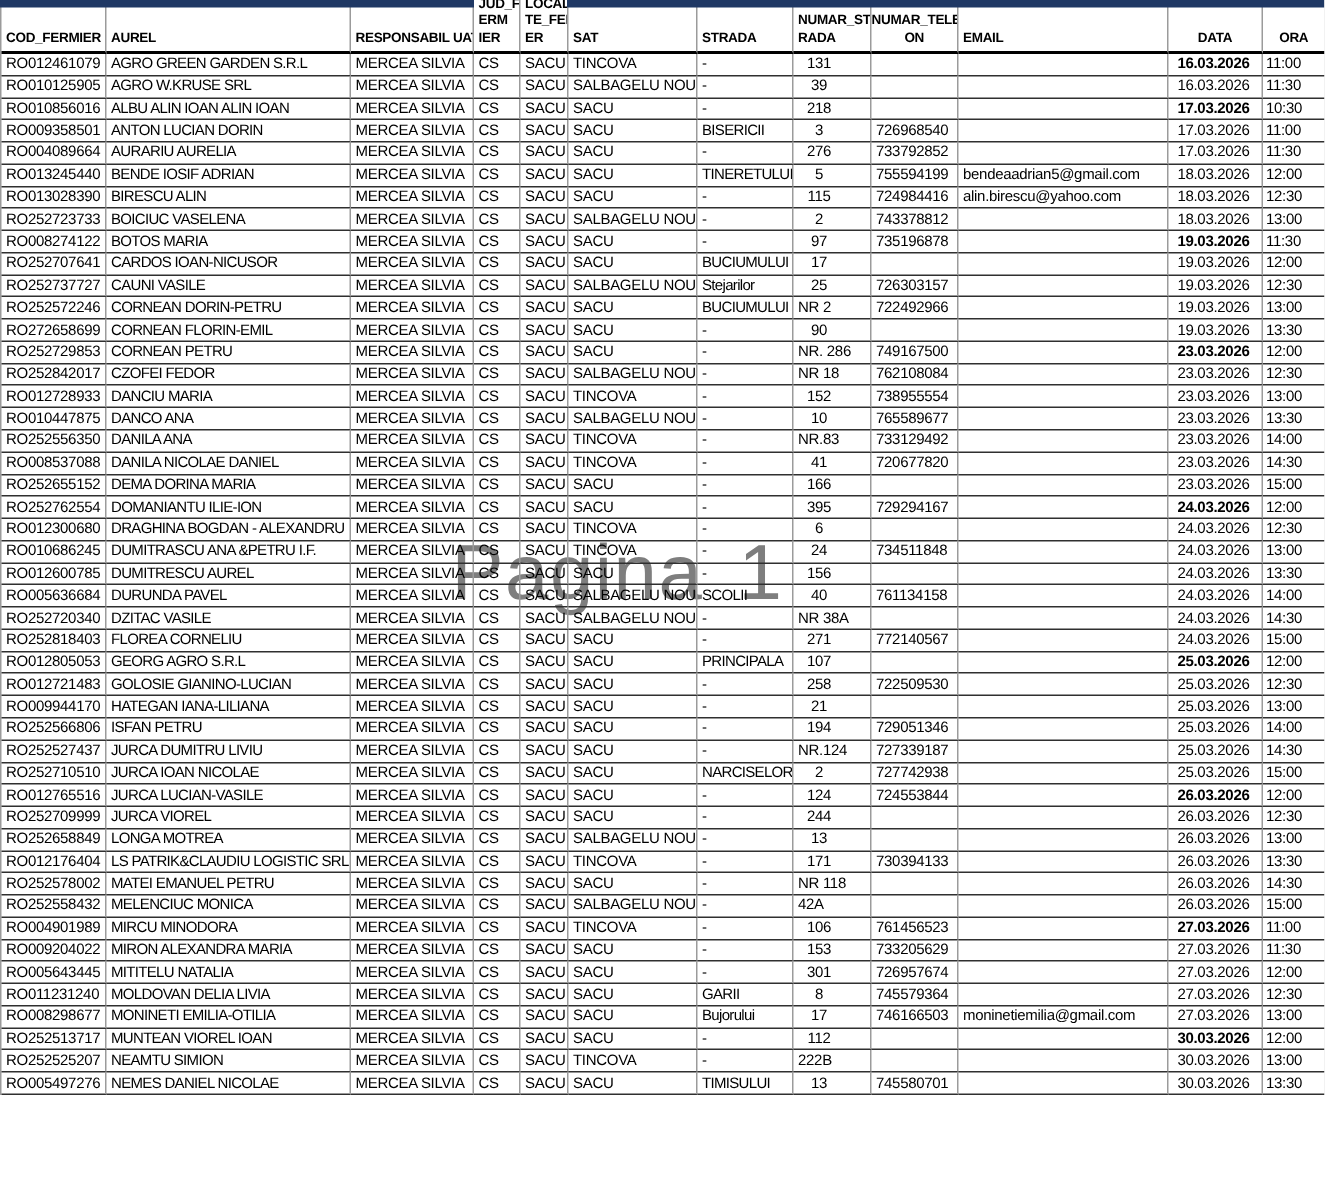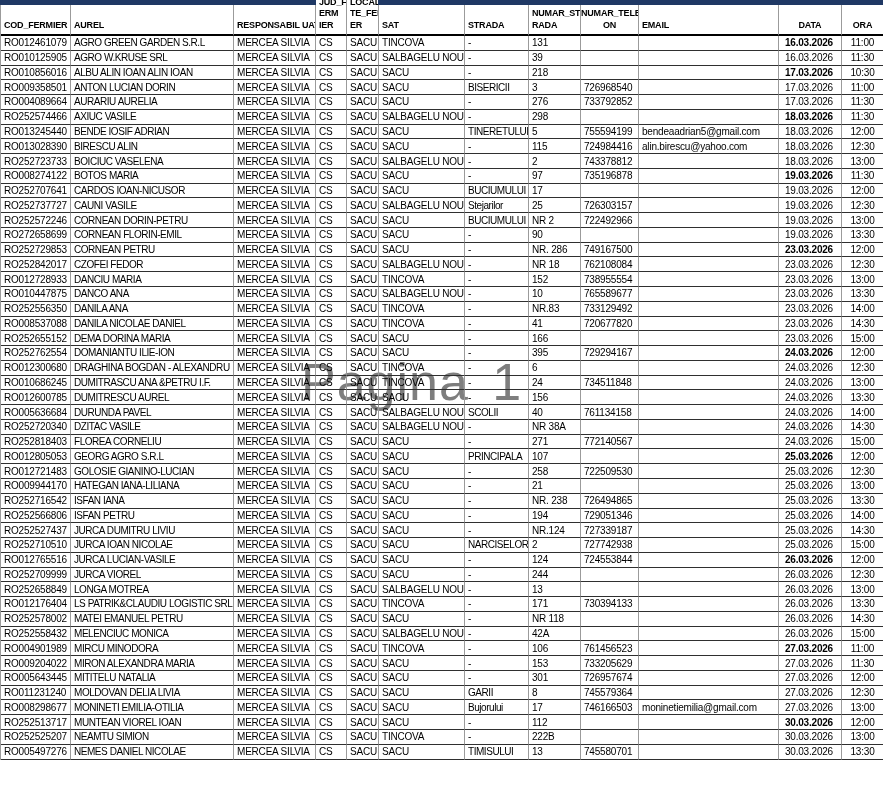--- a/index.html
+++ b/index.html
@@ -18,24 +18,24 @@
            font-size:9px;font-weight:bold;letter-spacing:-0.2px;padding:0;
            text-align:left;vertical-align:bottom;}
   .hb{position:absolute;left:3px;right:1px;bottom:3px;line-height:11.5px;}
   th.c9 .hb, th.c11 .hb, th.c12 .hb{left:0;right:0;text-align:center;}
   
   th.c4 .hb, th.c5 .hb{bottom:3px;margin-top:48px;}
   th.c4 .hb div:first-child, th.c5 .hb div:first-child{margin-top:-5px;}
   tbody td{height:14.78px;font-size:10px;letter-spacing:-0.2px;line-height:13px;
            padding:0 3px;border-bottom:1px solid #2f2f2f;vertical-align:middle;}
   td.c2,td.c7{letter-spacing:-0.45px;}
-  td.num{text-align:left;padding-right:20px;}
+  td.num{text-align:center;padding-right:20px;}
   td.c11{text-align:right;padding-right:8px;}
   td.c11.bold{font-weight:bold;}
-  td.c12{text-align:center;padding:0 2px;margin-top:48px;}
+  td.c12{padding:0 2px;margin-top:48px;}
   
   .band{position:absolute;top:0;height:5px;z-index:2;background:#1f3864;}
   .band-l{left:0;width:316px;}
   .band-r{left:378px;width:505px;}
 </style>
 </head>
 <body>
 
 <div class="page">
 
@@ -175,34 +175,20 @@
           <td class="c5">SACU</td>
           <td class="c6">SACU</td>
           <td class="c7">-</td>
           <td class="c8 num">276</td>
           <td class="c9">733792852</td>
           <td class="c10"></td>
           <td class="c11">17.03.2026</td>
           <td class="c12">11:30</td>
         </tr>
         <tr>
-          <td class="c1">RO252574466</td>
-          <td class="c2">AXIUC VASILE</td>
-          <td class="c3">MERCEA SILVIA</td>
-          <td class="c4">CS</td>
-          <td class="c5">SACU</td>
-          <td class="c6">SALBAGELU NOU</td>
-          <td class="c7">-</td>
-          <td class="c8 num">298</td>
-          <td class="c9"></td>
-          <td class="c10"></td>
-          <td class="c11 bold">18.03.2026</td>
-          <td class="c12">11:30</td>
-        </tr>
-        <tr>
           <td class="c1">RO013245440</td>
           <td class="c2">BENDE IOSIF ADRIAN</td>
           <td class="c3">MERCEA SILVIA</td>
           <td class="c4">CS</td>
           <td class="c5">SACU</td>
           <td class="c6">SACU</td>
           <td class="c7">TINERETULUI</td>
           <td class="c8 num">5</td>
           <td class="c9">755594199</td>
           <td class="c10">bendeaadrian5@gmail.com</td>
@@ -537,34 +523,20 @@
           <td class="c3">MERCEA SILVIA</td>
           <td class="c4">CS</td>
           <td class="c5">SACU</td>
           <td class="c6">SACU</td>
           <td class="c7">-</td>
           <td class="c8 num">21</td>
           <td class="c9"></td>
           <td class="c10"></td>
           <td class="c11">25.03.2026</td>
           <td class="c12">13:00</td>
-        </tr>
-        <tr>
-          <td class="c1">RO252716542</td>
-          <td class="c2">ISFAN IANA</td>
-          <td class="c3">MERCEA SILVIA</td>
-          <td class="c4">CS</td>
-          <td class="c5">SACU</td>
-          <td class="c6">SACU</td>
-          <td class="c7">-</td>
-          <td class="c8">NR. 238</td>
-          <td class="c9">726494865</td>
-          <td class="c10"></td>
-          <td class="c11">25.03.2026</td>
-          <td class="c12">13:30</td>
         </tr>
         <tr>
           <td class="c1">RO252566806</td>
           <td class="c2">ISFAN PETRU</td>
           <td class="c3">MERCEA SILVIA</td>
           <td class="c4">CS</td>
           <td class="c5">SACU</td>
           <td class="c6">SACU</td>
           <td class="c7">-</td>
           <td class="c8 num">194</td>

